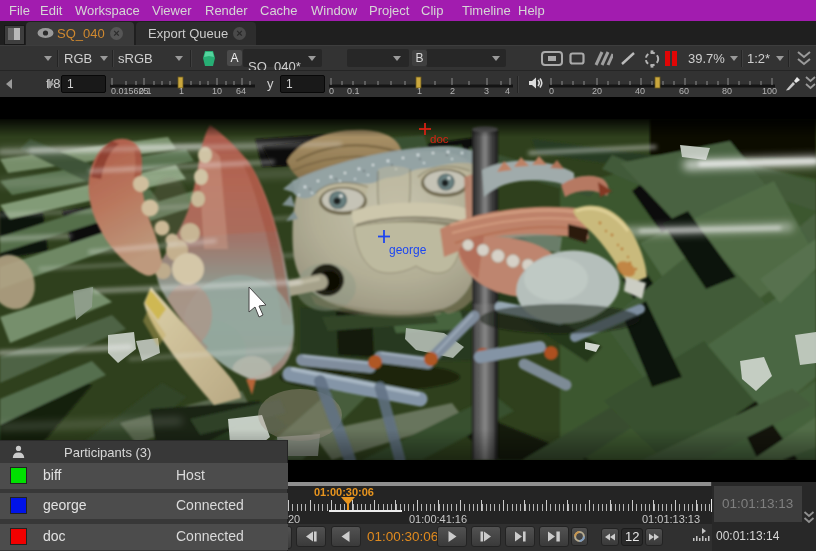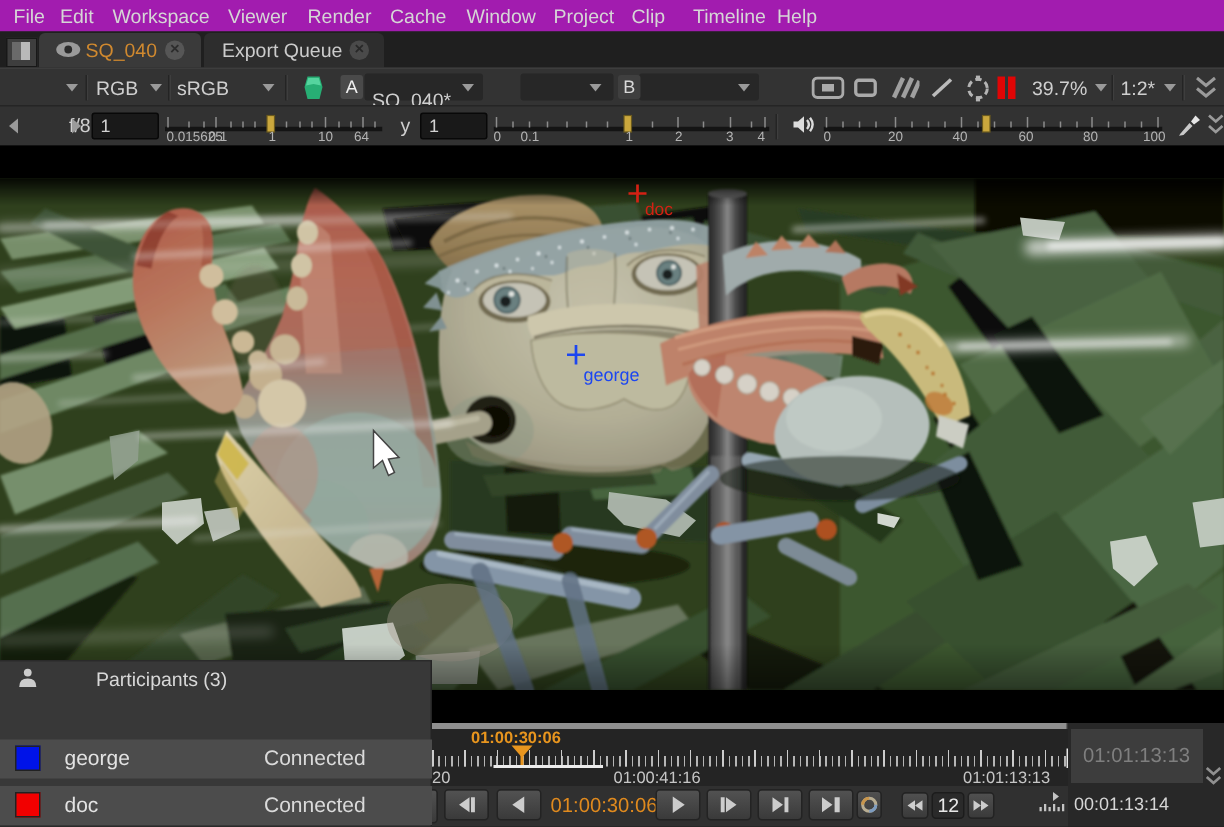--- a/index.html
+++ b/index.html
@@ -734,20 +734,25 @@
       </g>
   </svg>
 </div>
 
 <div id="participants">
   <svg class="abs" style="left:12px;top:4px" width="13" height="13" viewBox="0 0 13 13">
     <circle cx="6.5" cy="3.4" r="2.6" fill="#cccccc"></circle>
       <path d="M0.8,13 Q0.8,7.4 6.5,7.4 Q12.2,7.4 12.2,13 Z" fill="#cccccc"></path>
   </svg>
   <span class="abs" style="left:64px;top:4px;font-size:13px;color:#d8d8d8;">Participants (3)</span>
+  <div class="prow" style="top:22px;">
+      <div class="swatch" style="background:#00e100;"></div>
+    <span class="pname">biff</span>
+      <span class="pstat">Host</span>
+    </div>
   <div class="prow" style="top:52px;">
       <div class="swatch" style="background:#0013e8;"></div>
     <span class="pname">george</span>
       <span class="pstat">Connected</span>
     </div>
   <div class="prow" style="top:83px;">
       <div class="swatch" style="background:#f20000;"></div>
     <span class="pname">doc</span>
       <span class="pstat">Connected</span>
     </div>

